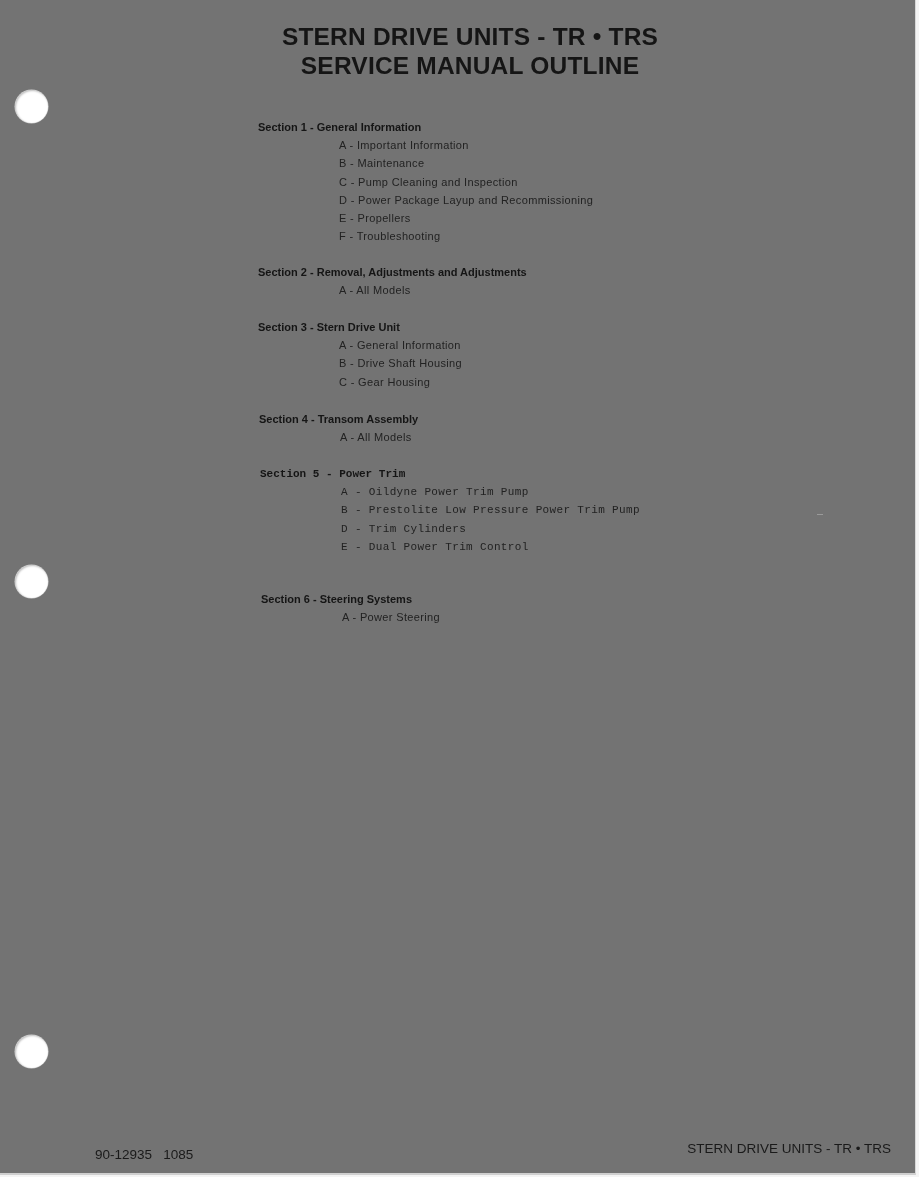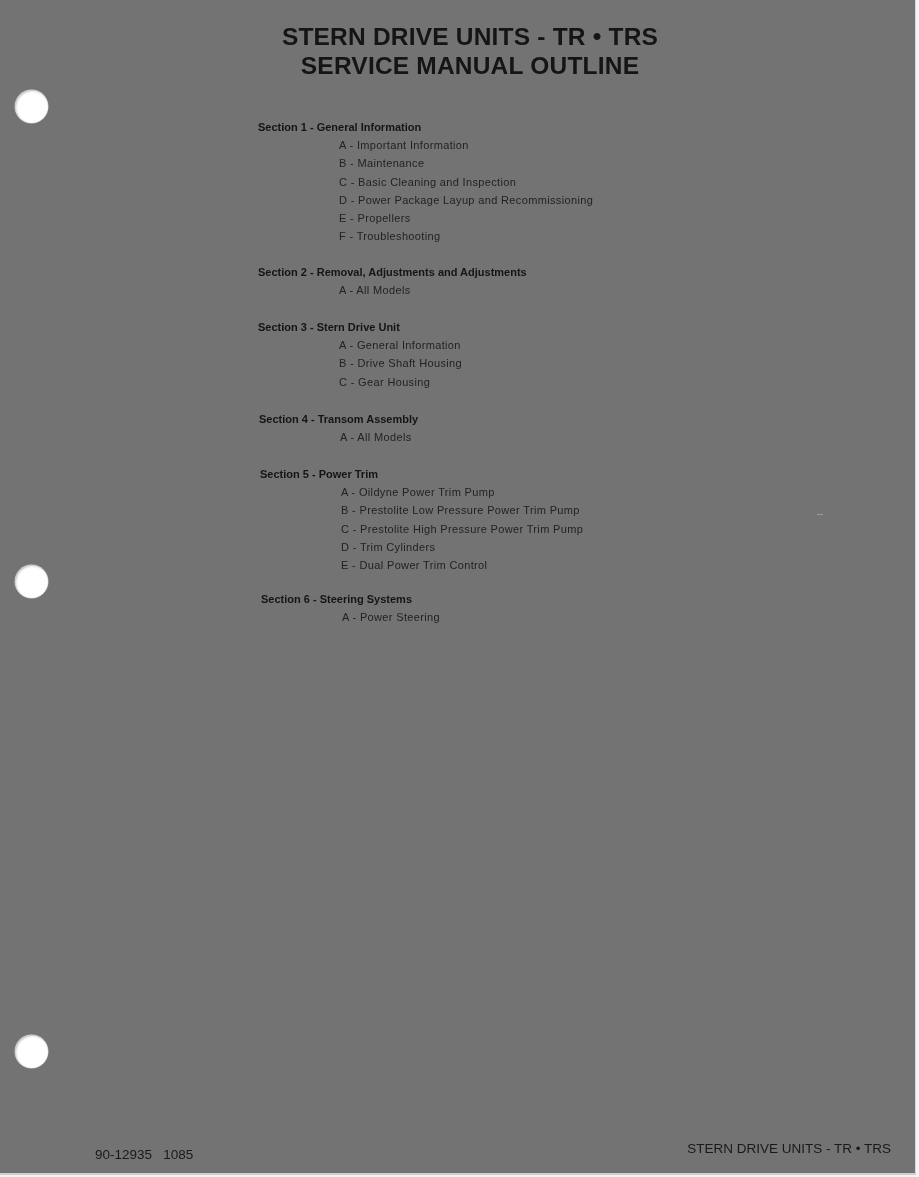--- a/index.html
+++ b/index.html
@@ -105,21 +105,21 @@
   <div class="title l1">STERN DRIVE UNITS - TR • TRS</div>
   <div class="title l2">SERVICE MANUAL OUTLINE</div>
 
   <div class="section" style="left:258px; top:118px;">
     <div class="section-head">
       <span>Section 1 - </span><span>General Information</span>
     </div>
     <ul class="items">
       <li>A - Important Information</li>
       <li>B - Maintenance</li>
-      <li>C - Basic Cleaning and Inspection</li>
+      <li>C - Pump Cleaning and Inspection</li>
       <li>D - Power Package Layup and Recommissioning</li>
       <li>E - Propellers</li>
       <li>F - Troubleshooting</li>
     </ul>
   </div>
 
   <div class="section" style="left:258px; top:263px;">
     <div class="section-head">
       <span>Section 2 - </span><span>Removal, Adjustments and Adjustments</span>
     </div>
@@ -141,28 +141,27 @@
 
   <div class="section" style="left:259px; top:410px;">
     <div class="section-head">
       <span>Section 4 - </span><span>Transom Assembly</span>
     </div>
     <ul class="items">
       <li>A - All Models</li>
     </ul>
   </div>
 
-  <div class="section" style="left:260px; top:465px;">
+  <div class="section" style="left:260px; top:465px;font-family:Liberation Mono, monospace;">
     <div class="section-head">
       <span>Section 5 - </span><span>Power Trim</span>
     </div>
     <ul class="items">
       <li>A - Oildyne Power Trim Pump</li>
       <li>B - Prestolite Low Pressure Power Trim Pump</li>
-      <li>C - Prestolite High Pressure Power Trim Pump</li>
       <li>D - Trim Cylinders</li>
       <li>E - Dual Power Trim Control</li>
     </ul>
   </div>
 
   <div class="section" style="left:261px; top:590px;">
     <div class="section-head">
       <span>Section 6 - </span><span>Steering Systems</span>
     </div>
     <ul class="items">

